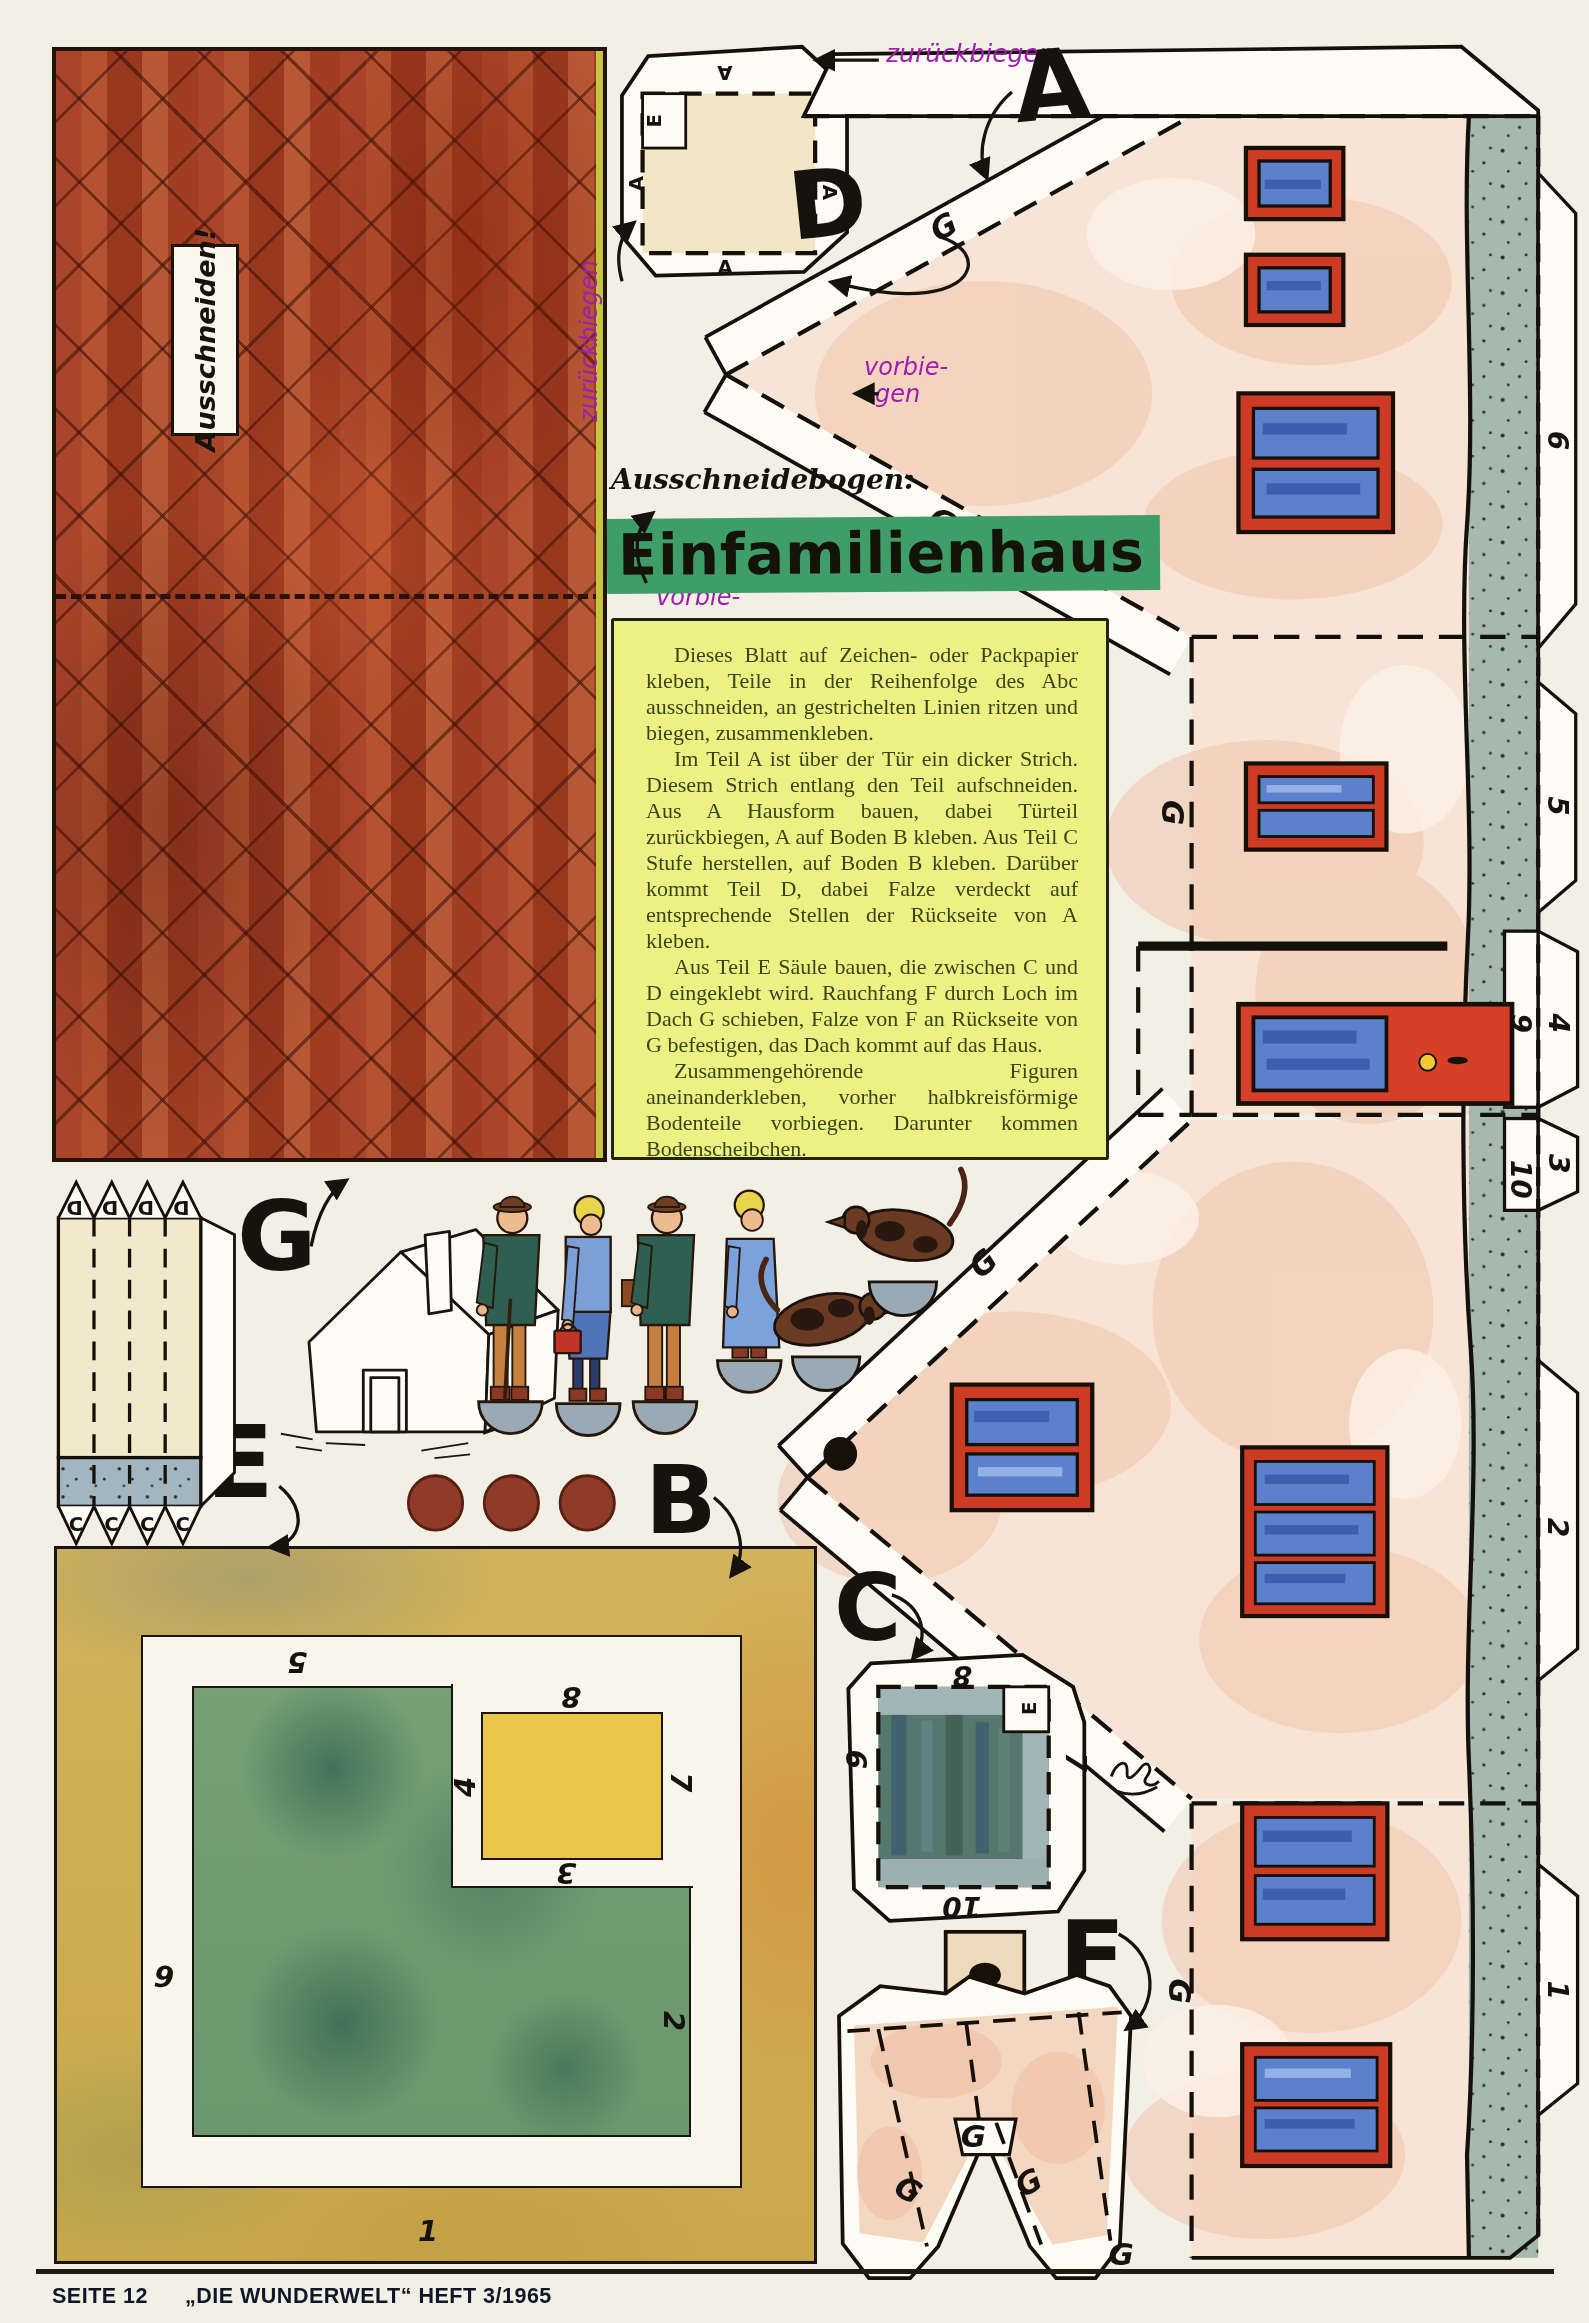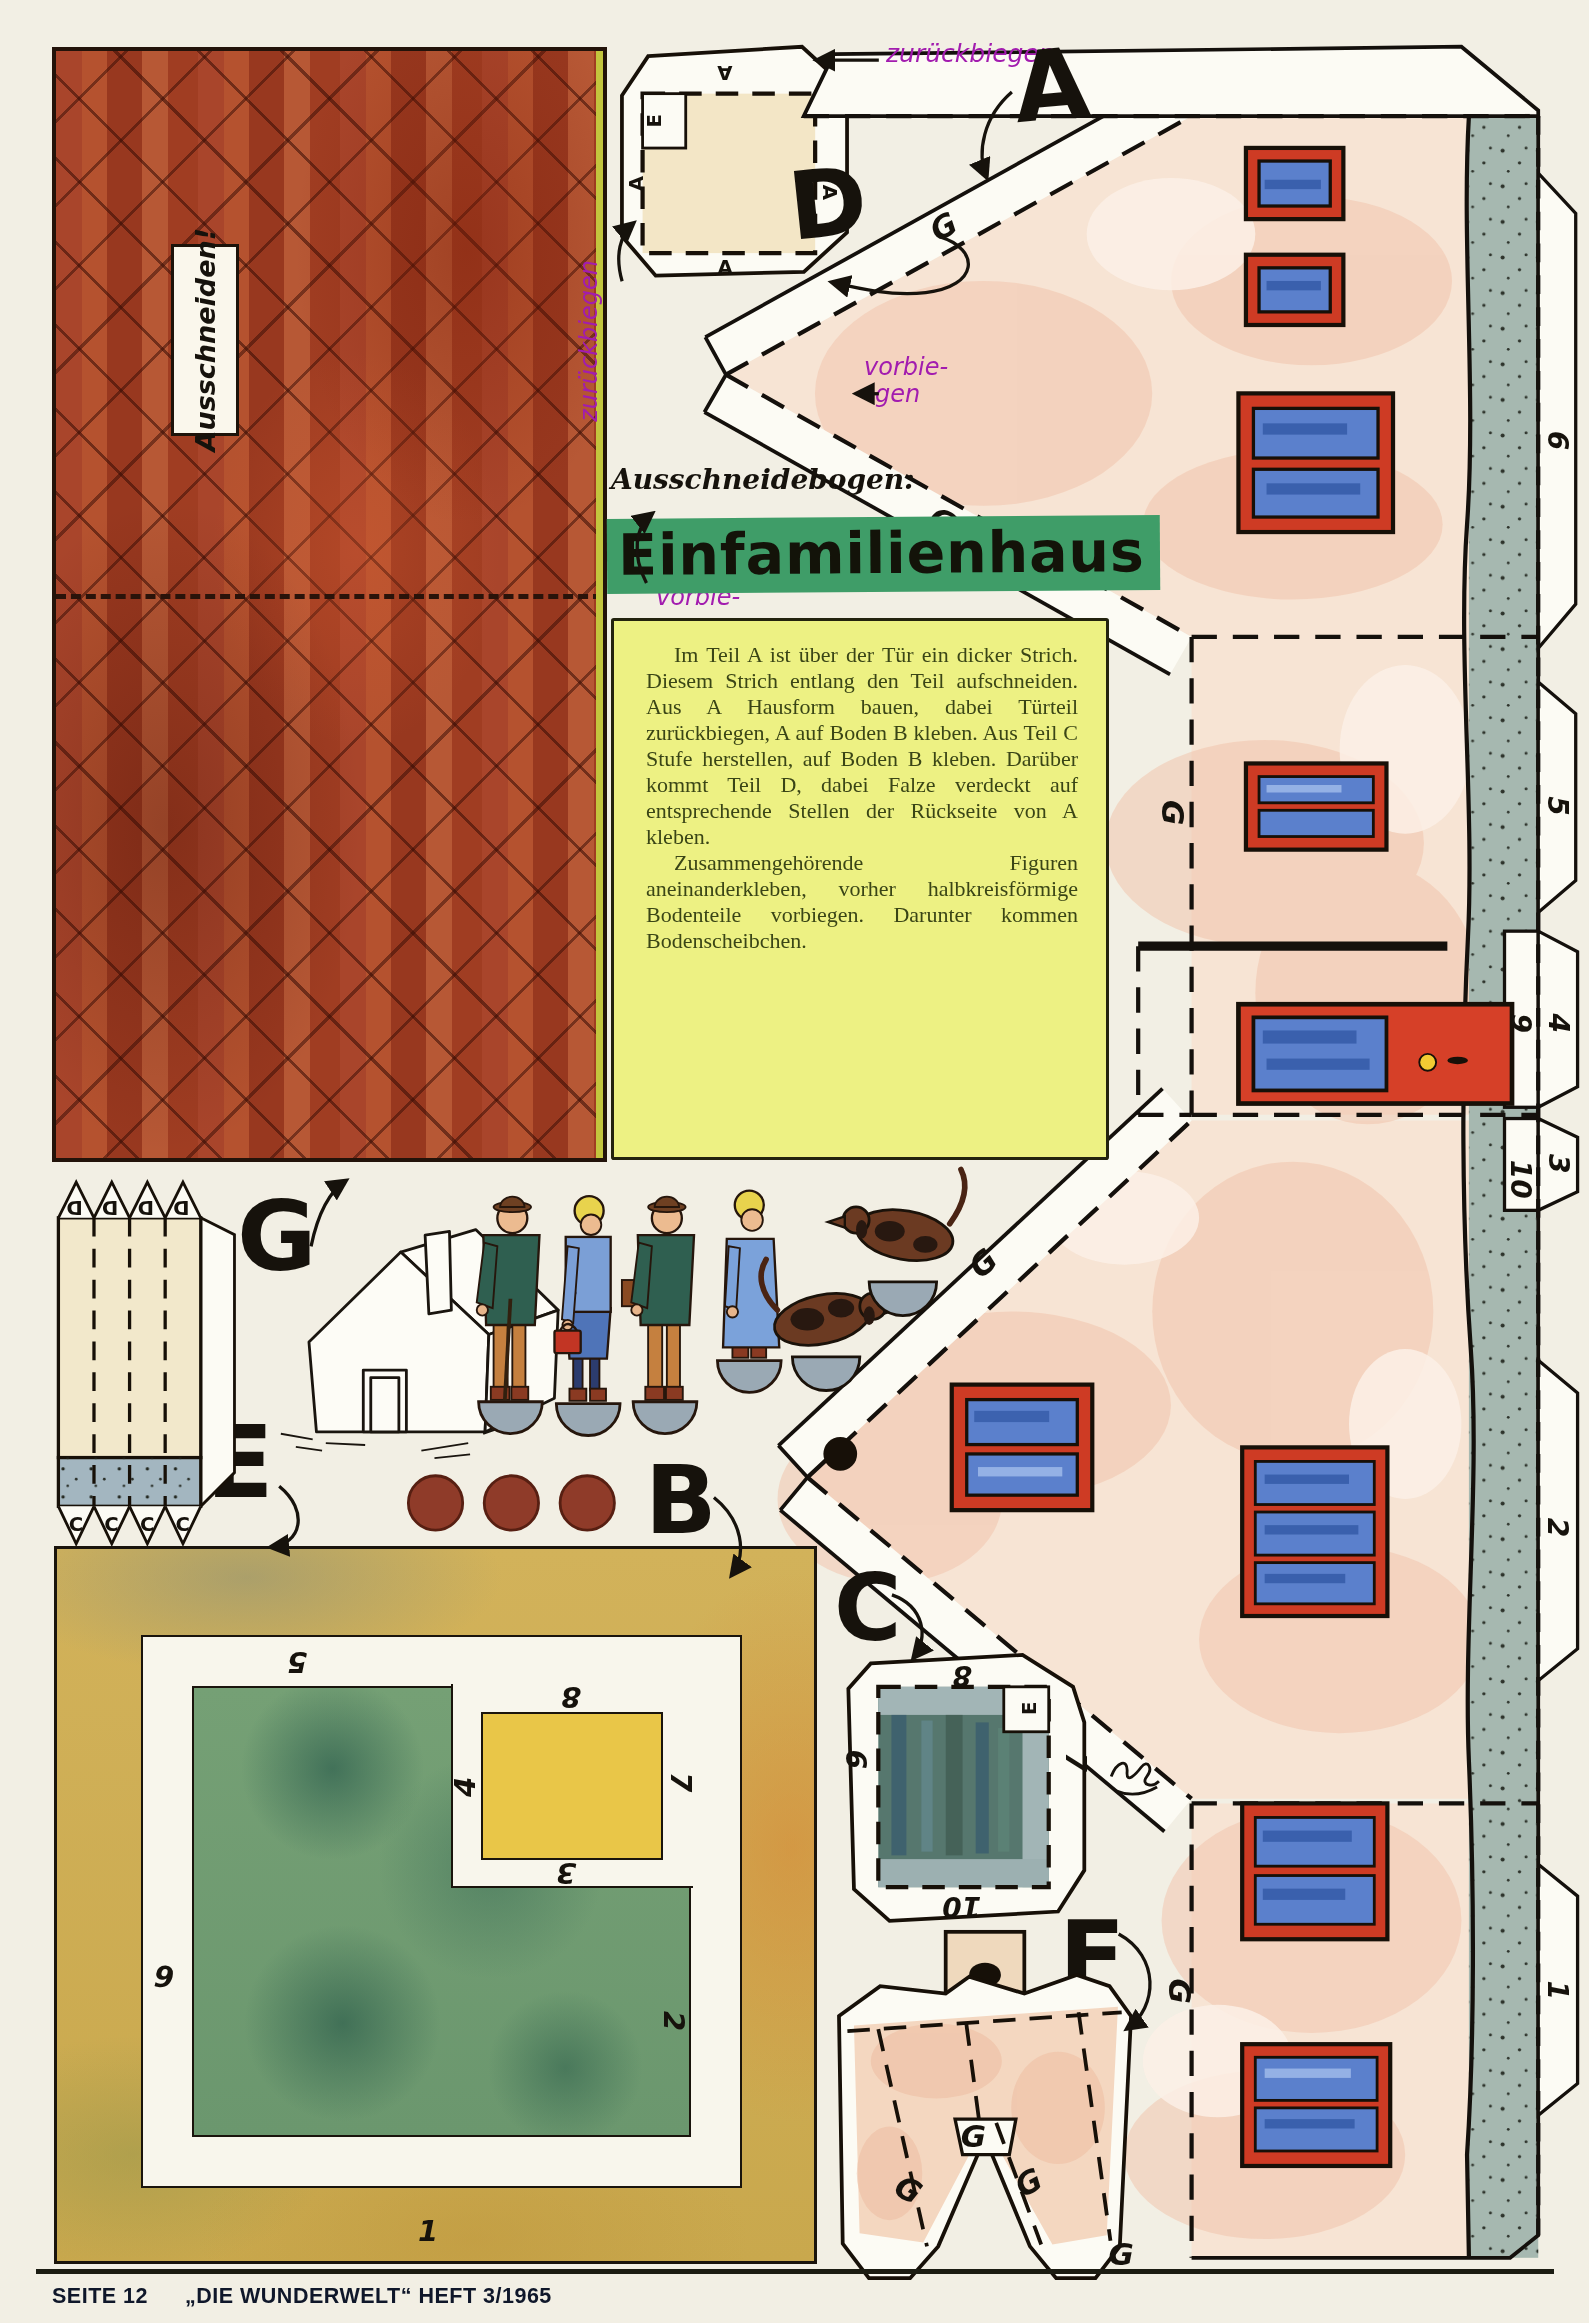--- a/index.html
+++ b/index.html
@@ -267,21 +267,23 @@
 <div class="letter" style="left:237px;top:1188px;font-size:97px">G</div>
 <div class="letter" style="left:206px;top:1413px;font-size:99px">E</div>
 <div class="letter" style="left:645px;top:1454px;font-size:94px">B</div>
 <div class="letter" style="left:834px;top:1563px;font-size:92px">C</div>
 <div class="letter" style="left:1059px;top:1908px;font-size:97px">F</div>
 
 <div id="titleScript" class="abs">Ausschneidebogen:</div>
 <div id="titleMain" class="abs">Einfamilienhaus</div>
 
 <div id="instrBox" class="abs">
+  <p>Dieses Blatt auf Zeichen- oder Packpapier kleben, Teile in der Reihenfolge des Abc ausschneiden, an gestrichelten Linien ritzen und biegen, zusammenkleben.</p>
   <p>Im Teil A ist über der Tür ein dicker Strich. Diesem Strich entlang den Teil aufschneiden. Aus A Hausform bauen, dabei Türteil zurückbiegen, A auf Boden B kleben. Aus Teil C Stufe herstellen, auf Boden B kleben. Darüber kommt Teil D, dabei Falze verdeckt auf entsprechende Stellen der Rückseite von A kleben.</p>
+  <p>Aus Teil E Säule bauen, die zwischen C und D eingeklebt wird. Rauchfang F durch Loch im Dach G schieben, Falze von F an Rückseite von G befestigen, das Dach kommt auf das Haus.</p>
   <p>Zusammengehörende Figuren aneinanderkleben, vorher halbkreisförmige Bodenteile vorbiegen. Darunter kommen Bodenscheibchen.</p>
 </div>
 
 <svg style="left:47px;top:1171px" width="197" height="384" viewBox="50 1250 210 410">
   <defs>
     <pattern id="spk2" width="30" height="30" patternUnits="userSpaceOnUse">
       <circle cx="7" cy="8" r="1.8" fill="#20241c"></circle>
         <circle cx="21" cy="19" r="1.5" fill="#20241c"></circle>
         <circle cx="12" cy="26" r="1.3" fill="#20241c"></circle>
     </pattern>

